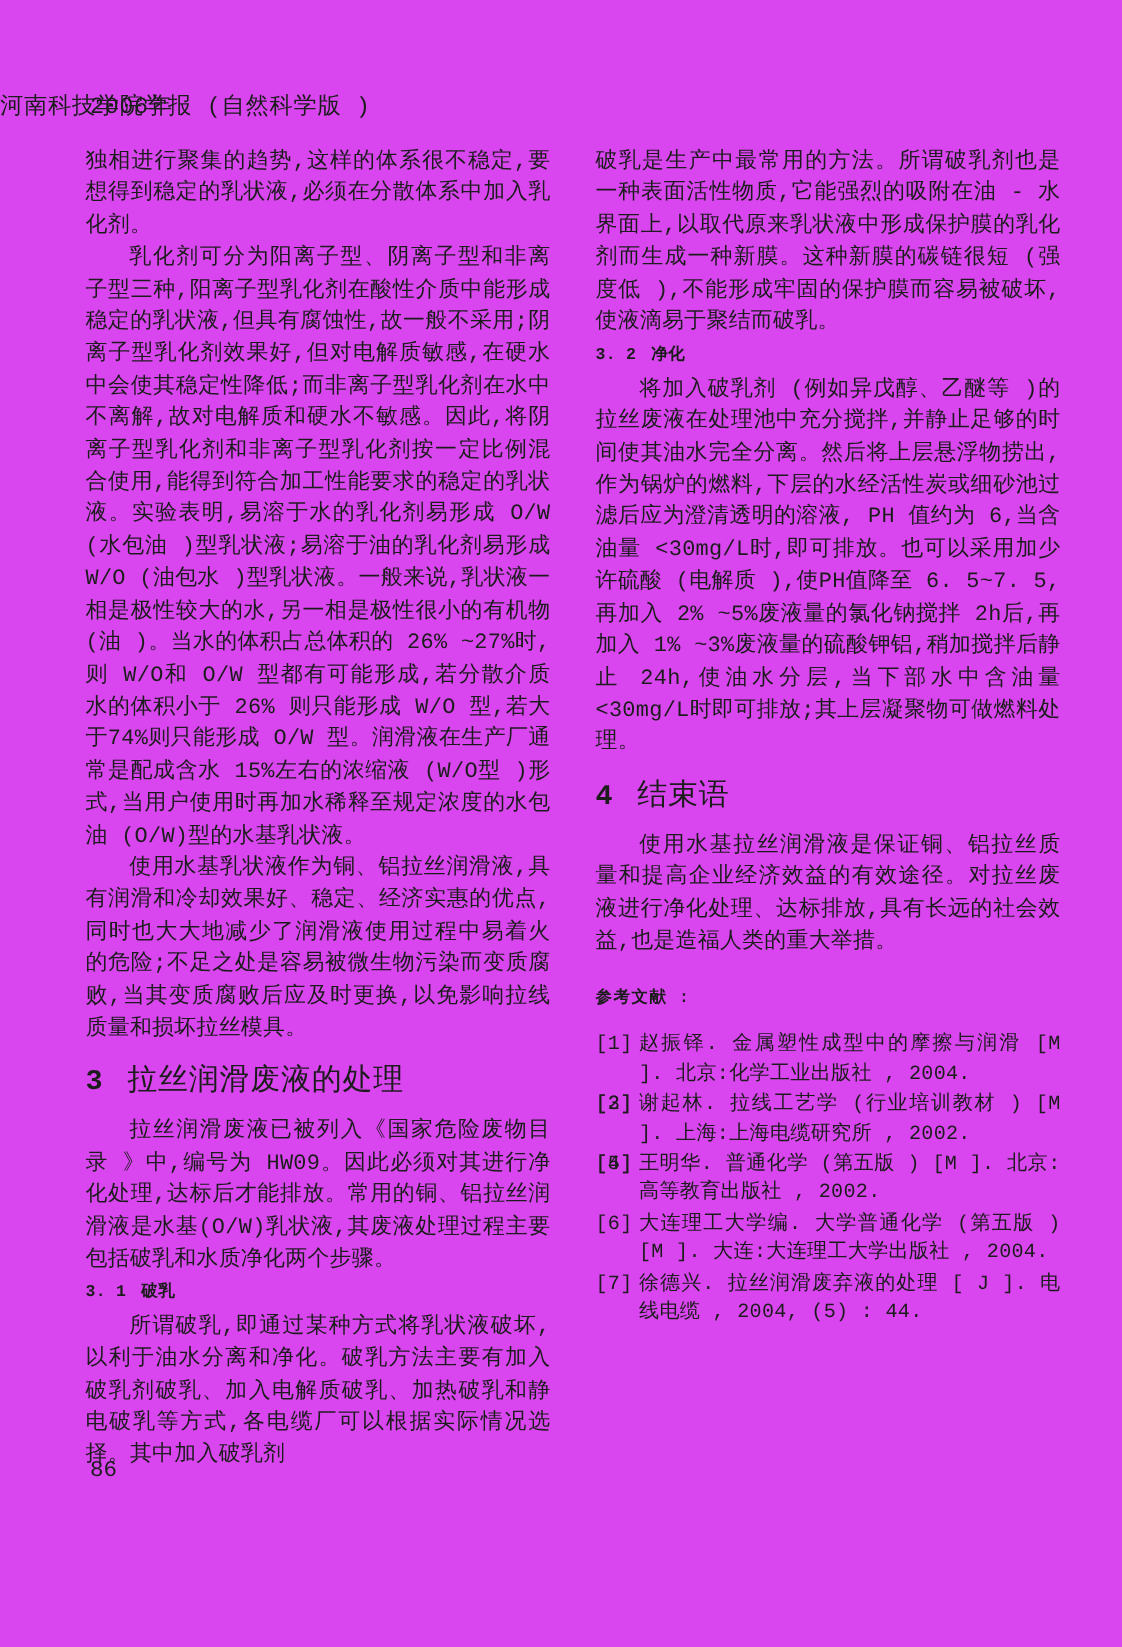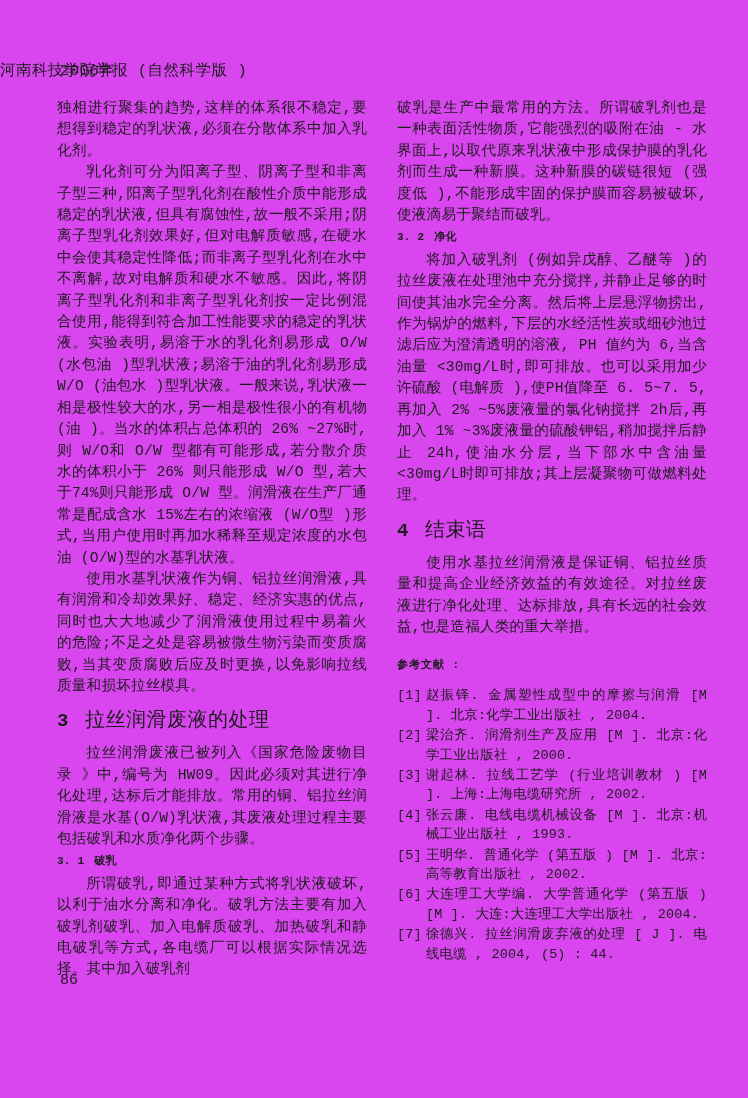--- a/index.html
+++ b/index.html
@@ -106,27 +106,27 @@
 
       <p>使用水基拉丝润滑液是保证铜、铝拉丝质量和提高企业经济效益的有效途径。对拉丝废液进行净化处理、达标排放,具有长远的社会效益,也是造福人类的重大举措。</p>
 
       <h2 class="refs-heading">参考文献 :</h2>
 
       <ol class="ref-list">
         <li class="ref-item">
           <span class="ref-marker">[1]</span><span>赵振铎. 金属塑性成型中的摩擦与润滑 [M ]. 北京:化学工业出版社 , 2004.</span>
         </li>
         <li class="ref-item">
-          <span class="ref-marker">[2]</span><span>梁治齐. 润滑剂生产及应用 [M ]. 北京:化学工业出版社 , 2000.</span>
+          <span class="ref-marker">[2]</span>
         </li>
         <li class="ref-item">
           <span class="ref-marker">[3]</span><span>谢起林. 拉线工艺学 (行业培训教材 ) [M ]. 上海:上海电缆研究所 , 2002.</span>
         </li>
         <li class="ref-item">
-          <span class="ref-marker">[4]</span><span>张云廉. 电线电缆机械设备 [M ]. 北京:机械工业出版社 , 1993.</span>
+          <span class="ref-marker">[4]</span>
         </li>
         <li class="ref-item">
           <span class="ref-marker">[5]</span><span>王明华. 普通化学 (第五版 ) [M ]. 北京:高等教育出版社 , 2002.</span>
         </li>
         <li class="ref-item">
           <span class="ref-marker">[6]</span><span>大连理工大学编. 大学普通化学 (第五版 ) [M ]. 大连:大连理工大学出版社 , 2004.</span>
         </li>
         <li class="ref-item">
           <span class="ref-marker">[7]</span><span>徐德兴. 拉丝润滑废弃液的处理 [ J ]. 电线电缆 , 2004, (5) : 44.</span>
         </li>

